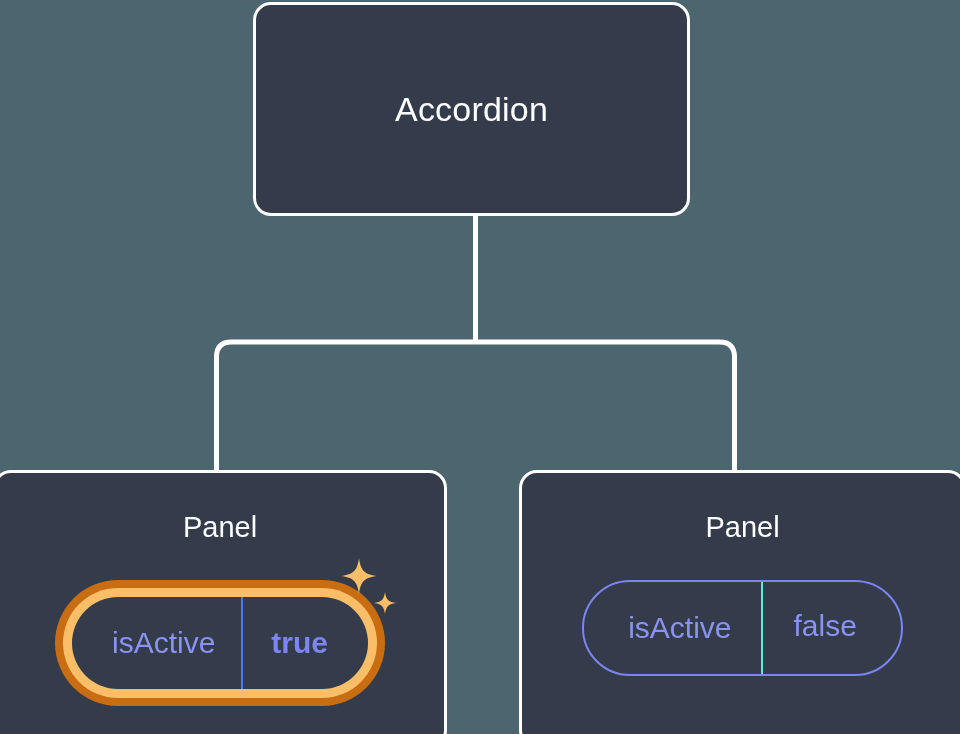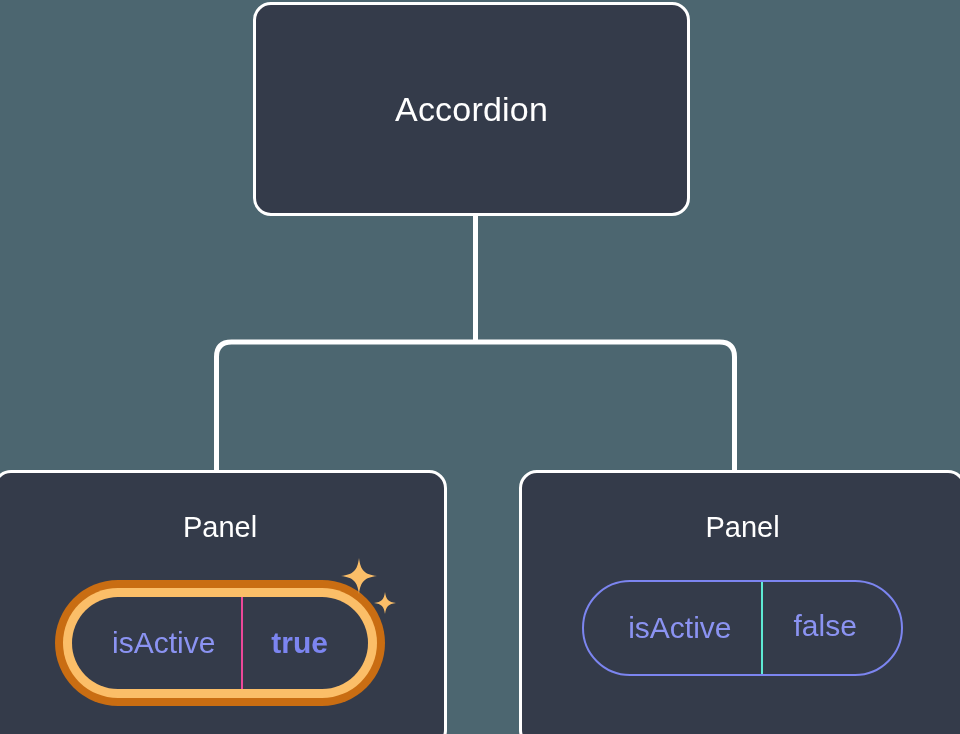--- a/index.html
+++ b/index.html
@@ -153,21 +153,21 @@
     border-radius: 999px;
     height: 100%;
     box-sizing: border-box;
   }
 
   .pill-highlight .pill-cell {
     color: #8b93f2;
   }
 
   .pill-highlight .pill-value {
-    border-left: 2px solid #ec4899;
+    border-left: 2px solid #3b82f6;
     font-weight: 700;
     color: #7c85f0;
   }
 
   .pill-highlight .pill-key {
     padding: 0 26px 0 40px;
   }
 
   .pill-highlight .pill-value {
     padding: 0 40px 0 28px;

